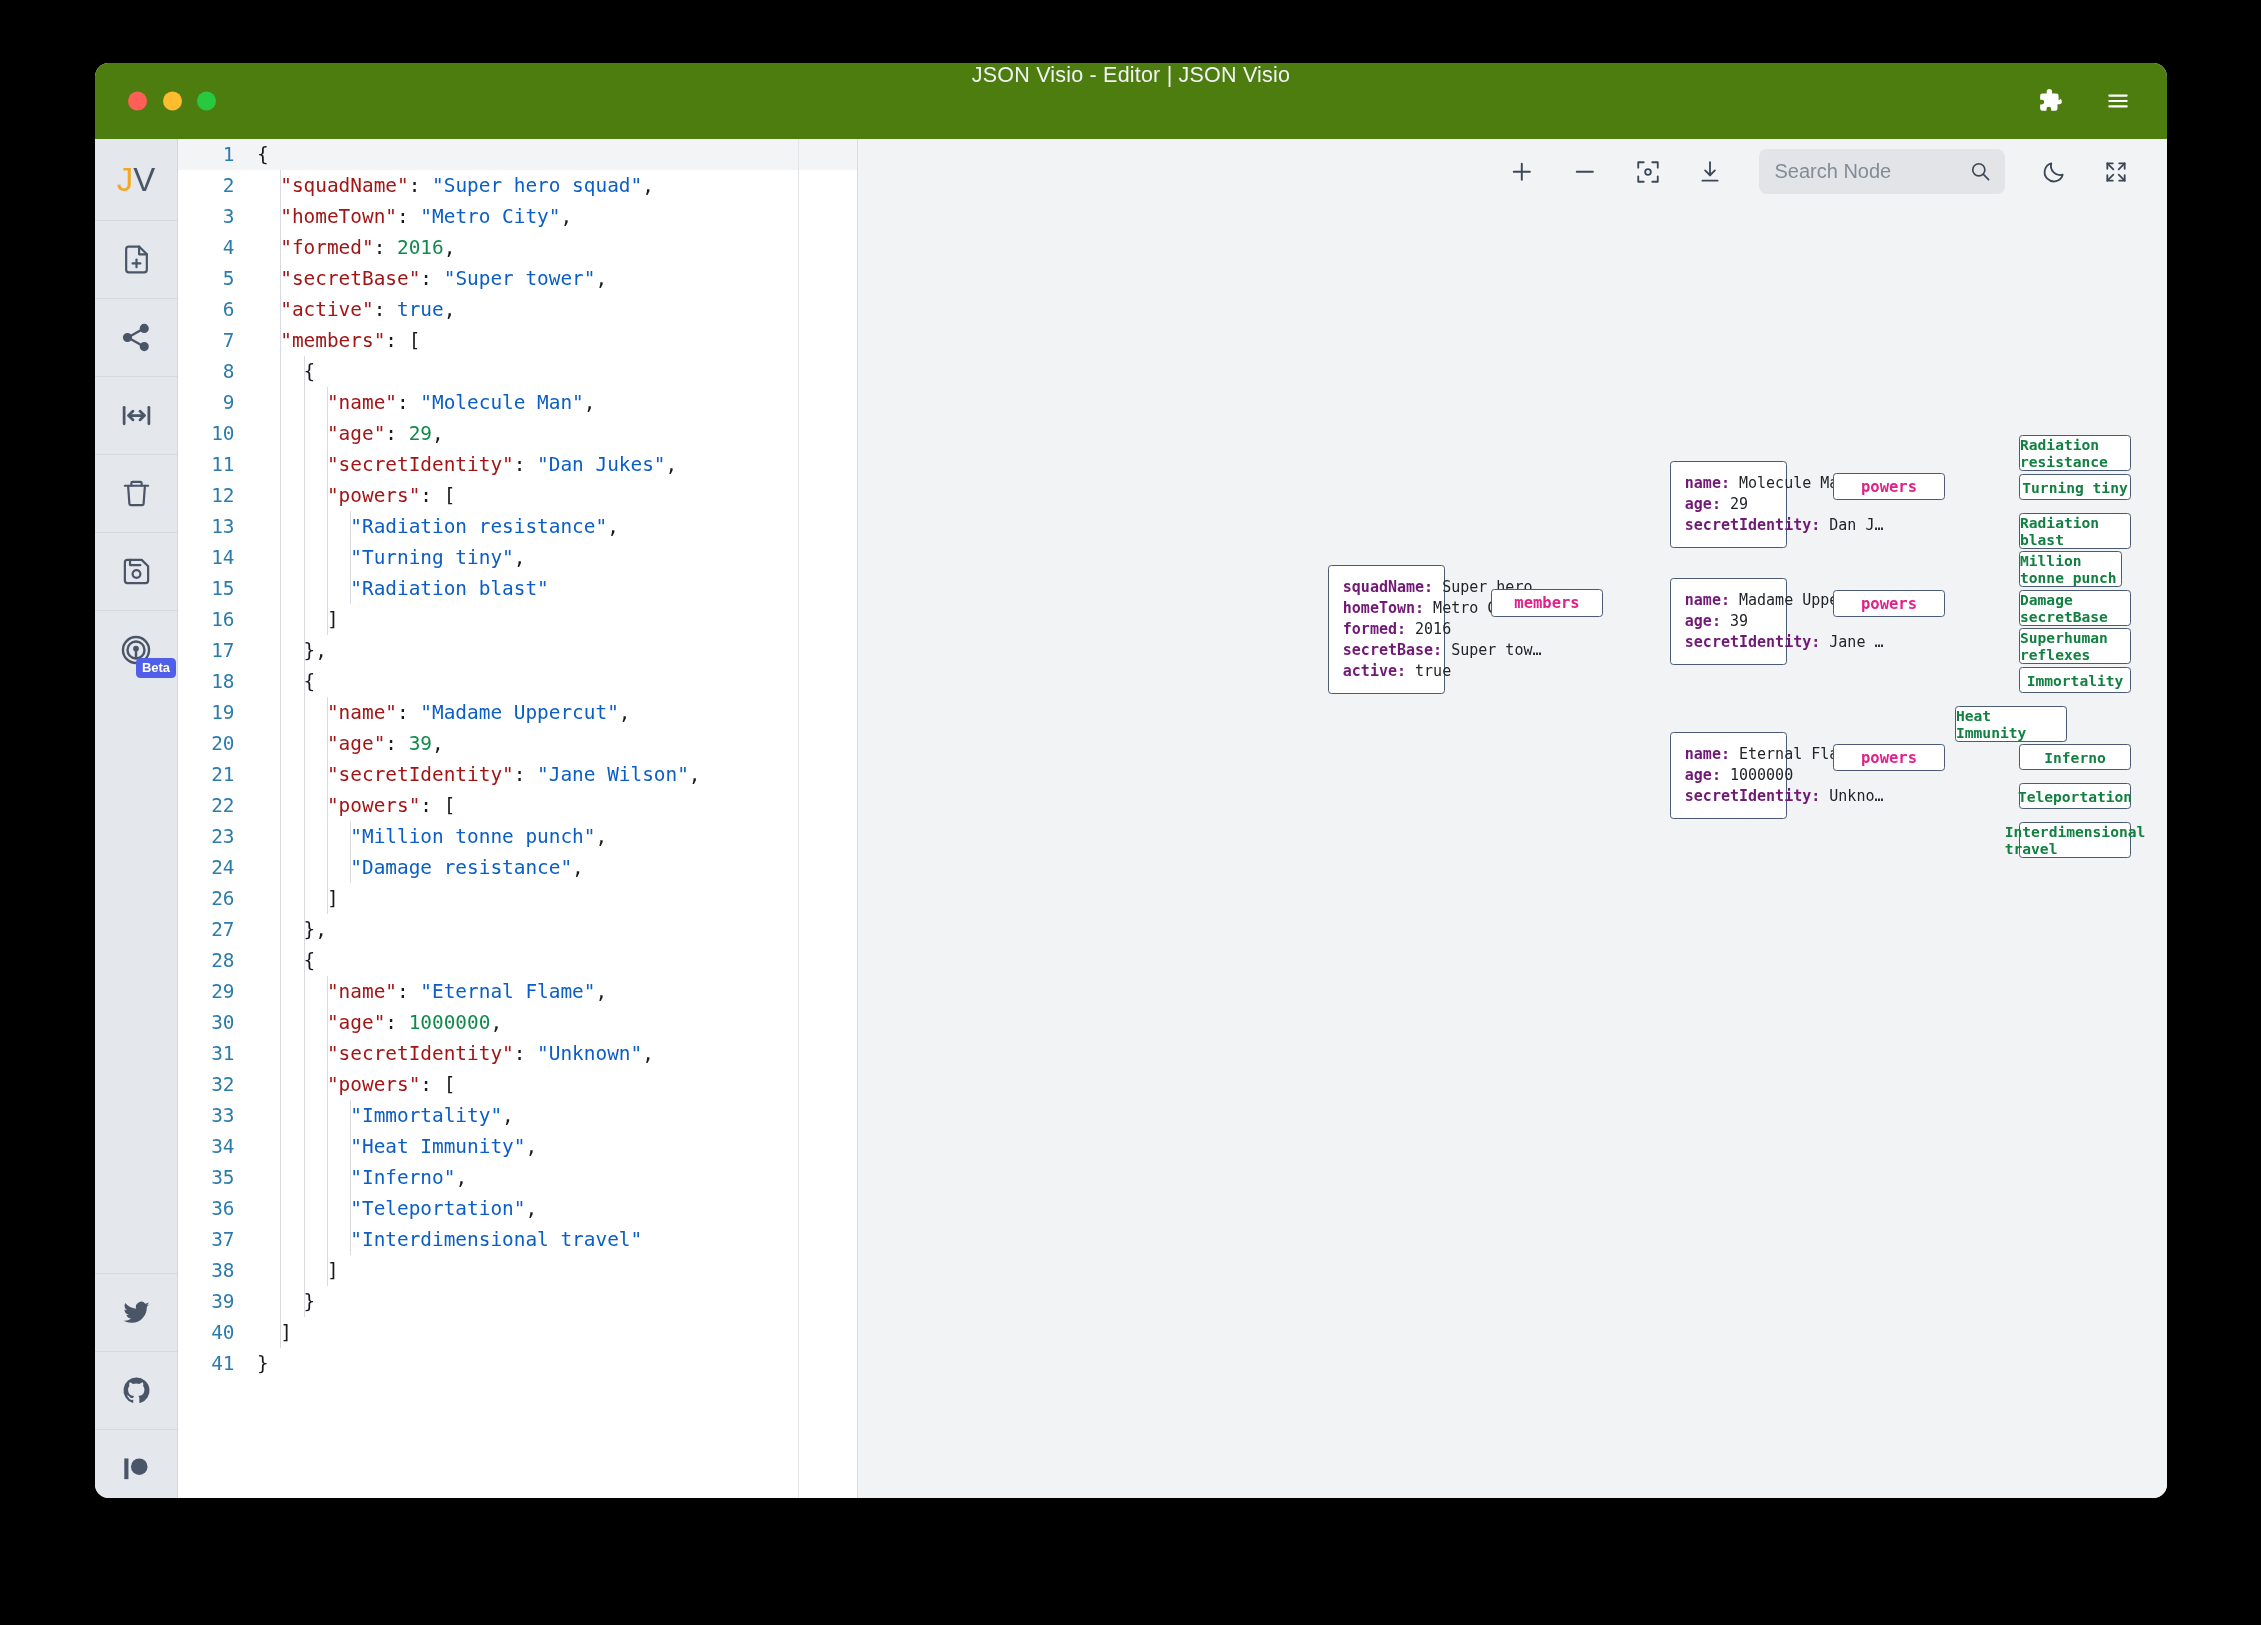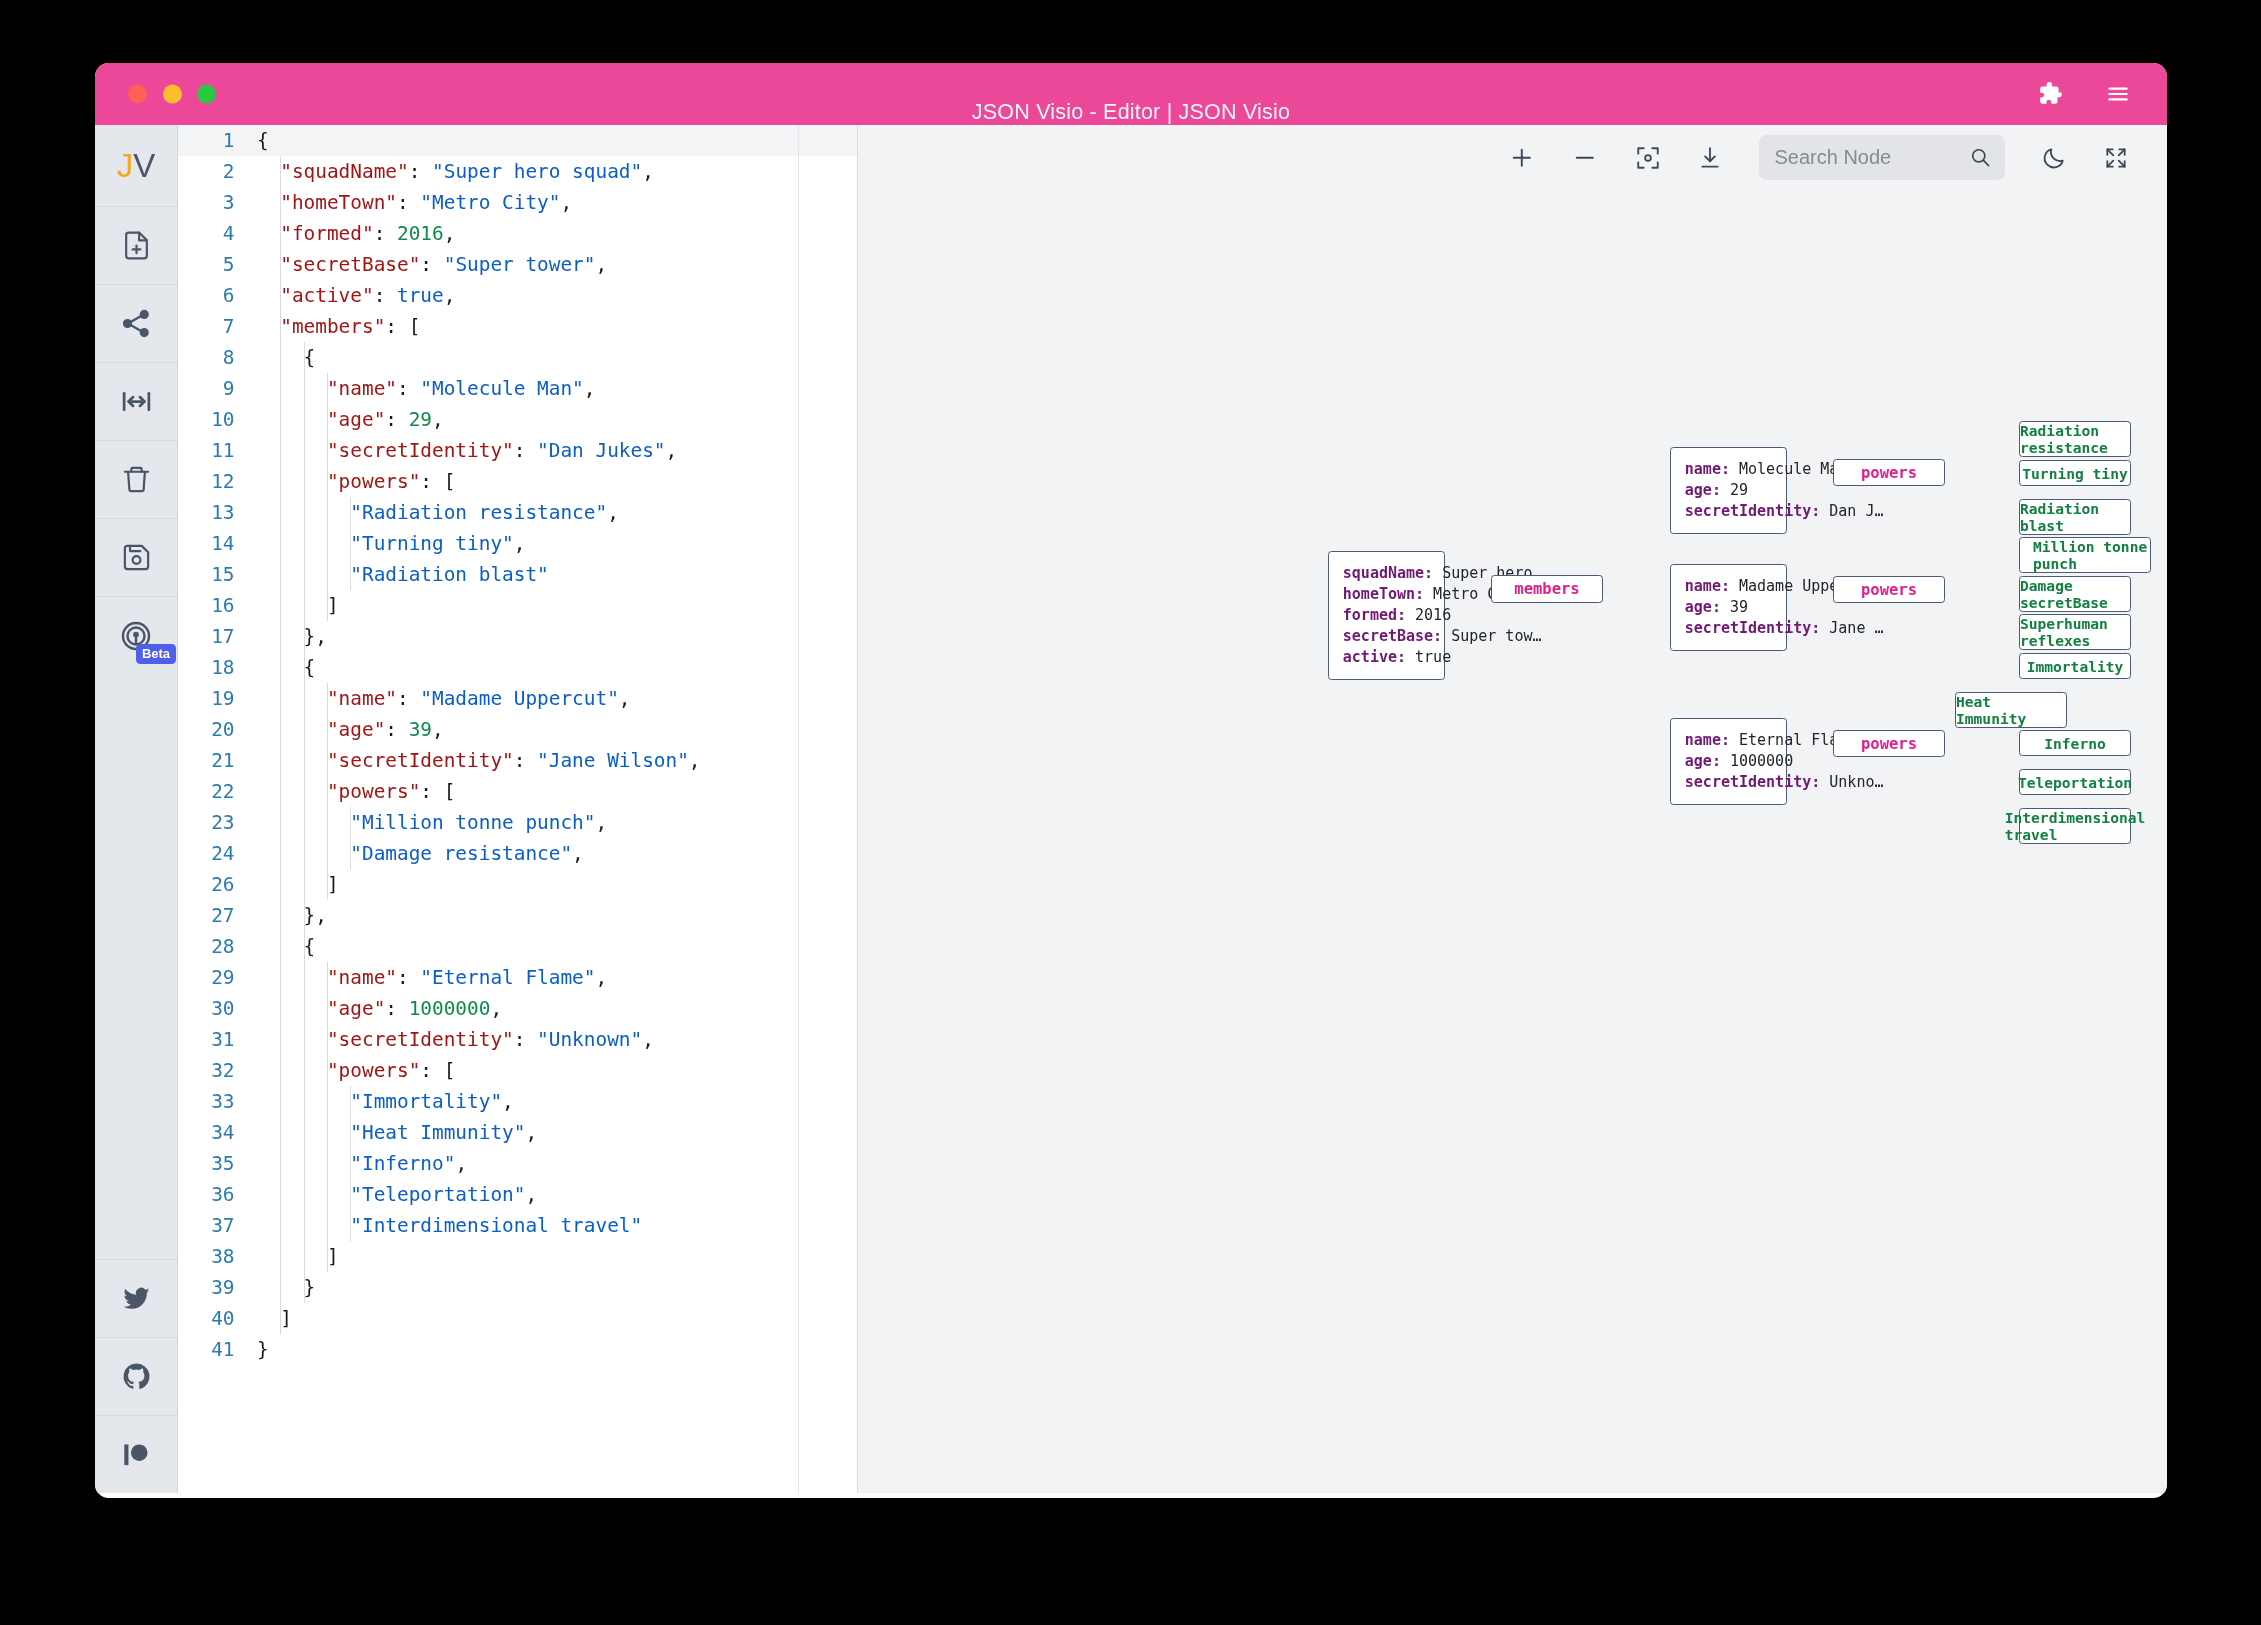--- a/index.html
+++ b/index.html
@@ -14,24 +14,24 @@
     left: 95px; top: 63px;
     width: 2072px; height: 1435px;
     background: #ffffff;
     border-radius: 13.8px;
     overflow: hidden;
     box-shadow: 0 15.5px 52px rgba(0,0,0,0.55);
   }
   
   #titlebar {
     position: relative;
-    height: 62px;
-    background: #ec4899;
+    height: 76px;
+    background: #4d7c0f;
     display: flex;
-    align-items: flex-end;
+    align-items: flex-start;
   }
   .traffic {
     position: absolute; left: 33px; top: 50%;
     transform: translateY(-50%);
     display: flex; gap: 15.5px;
   }
   .light { width: 19px; height: 19px; border-radius: 50%; }
   .light.red { background: #ff5f57; }
   .light.yellow { background: #febc2e; }
   .light.green { background: #28c840; }
@@ -514,21 +514,21 @@
           </div>
           <div class="gnode leaf" style="left: 1161px; top: 296px; width: 112px; min-height: 26px;">
             <span>Radiation resistance</span>
           </div>
           <div class="gnode leaf" style="left: 1161px; top: 335px; width: 112px; min-height: 26px;">
             <span>Turning tiny</span>
           </div>
           <div class="gnode leaf" style="left: 1161px; top: 374px; width: 112px; min-height: 26px;">
             <span>Radiation blast</span>
           </div>
-          <div class="gnode leaf" style="left: 1161px; top: 412px; width: 132px; min-height: 26px; padding-left: 13px;">
+          <div class="gnode leaf" style="left: 1161px; top: 412px; width: 103px; min-height: 26px;">
             <span>Million tonne punch</span>
           </div>
           <div class="gnode leaf" style="left: 1161px; top: 451px; width: 112px; min-height: 26px;">
             <span>Damage secretBase</span>
           </div>
           <div class="gnode leaf" style="left: 1161px; top: 489px; width: 112px; min-height: 26px;">
             <span>Superhuman reflexes</span>
           </div>
           <div class="gnode leaf" style="left: 1161px; top: 528px; width: 112px; min-height: 26px;">
             <span>Immortality</span>

